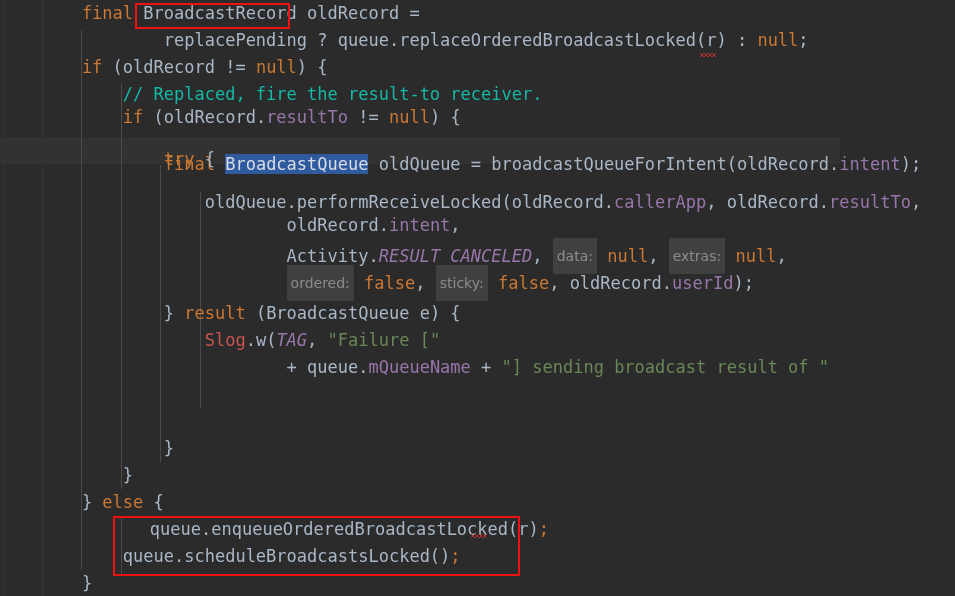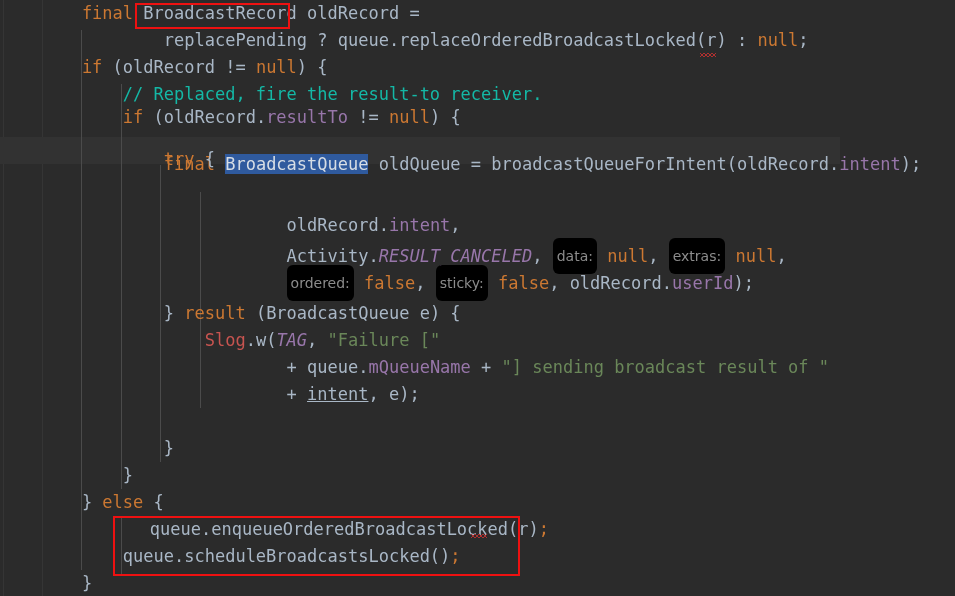--- a/index.html
+++ b/index.html
@@ -60,22 +60,22 @@
   .stat { color:#9876aa; font-style:italic; }
   .str  { color:#6a8759; }
   .cmt  { color:#14b8a6; }
   .err  { color:#c75450; }
   .lnk  { color:#a9b7c6; text-decoration:underline; text-decoration-color:#a9b7c6; }
   .sel  { background:#2f5a9e; color:#d6dde5; }
 
   
   .hint {
     color:#8c8c8c;
-    background:#000000;
-    border-radius:6px;
+    background:#404040;
+    border-radius:1px;
     padding:10px 4px;
     font-size:14px;
     font-family:"DejaVu Sans","Liberation Sans",sans-serif;
     position:relative;
     top:-1px;
   }
 
   
   .squig {
     position:absolute;
@@ -119,34 +119,34 @@
     <div class="ln" style="top:54px;text-align:right;"><span class="kw">        if</span><span class="id"> (oldRecord != </span><span class="kw">null</span><span class="id">) {</span></div>
 
     <div class="ln" style="top:81px;"><span class="cmt">            // Replaced, fire the result-to receiver.</span></div>
 
     <div class="ln" style="top:104px;"><span class="kw">            if</span><span class="id"> (oldRecord.</span><span class="fld">resultTo</span><span class="id"> != </span><span class="kw">null</span><span class="id">) {</span></div>
 
     <div class="ln" style="top:151px;"><span class="kw">                final</span><span class="id"> </span><span class="sel">BroadcastQueue</span><span class="id"> oldQueue = broadcastQueueForIntent(oldRecord.</span><span class="fld">intent</span><span class="id">);</span></div>
 
     <div class="ln" style="top:146px;"><span class="kw">                try</span><span class="id"> {</span></div>
 
+    <div class="ln" style="top:189px;"><span class="id">                    oldQueue.performReceiveLocked(oldRecord.</span><span class="fld">callerApp</span><span class="id">, oldRecord.</span><span class="fld">resultTo</span><span class="id">,</span></div>
 
     <div class="ln" style="top:212px;"><span class="id">                            oldRecord.</span><span class="fld">intent</span><span class="id">,</span></div>
 
     <div class="ln" style="top:243px;"><span class="id">                            Activity.</span><span class="stat">RESULT_CANCELED</span><span class="id">, </span><span class="hint">data:</span><span class="id"> </span><span class="kw">null</span><span class="id">, </span><span class="hint">extras:</span><span class="id"> </span><span class="kw">null</span><span class="id">,</span></div>
 
     <div class="ln" style="top:270px;"><span class="id">                            </span><span class="hint">ordered:</span><span class="id"> </span><span class="kw">false</span><span class="id">, </span><span class="hint">sticky:</span><span class="id"> </span><span class="kw">false</span><span class="id">, oldRecord.</span><span class="fld">userId</span><span class="id">);</span></div>
 
     <div class="ln" style="top:300px;"><span class="id">                } </span><span class="kw">result</span><span class="id"> (BroadcastQueue e) {</span></div>
 
     <div class="ln" style="top:327px;"><span class="id">                    </span><span class="err">Slog</span><span class="id">.w(</span><span class="stat">TAG</span><span class="id">, </span><span class="str">"Failure ["</span></div>
 
     <div class="ln" style="top:354px;"><span class="id">                            + queue.</span><span class="fld">mQueueName</span><span class="id"> + </span><span class="str">"] sending broadcast result of "</span></div>
 
-    <div class="ln" style="top:381px;"><span class="id">                            + </span><span class="lnk">intent</span><span class="id">, e);</span></div>
 
     <div class="ln" style="top:435px;"><span class="id">                }</span></div>
 
     <div class="ln" style="top:462px;"><span class="id">            }</span></div>
 
     <div class="ln" style="top:489px;"><span class="id">        } </span><span class="kw">else</span><span class="id"> {</span></div>
 
     <div class="ln" style="top:516px;padding-left:27px;"><span class="id">            queue.enqueueOrderedBroadcastLocked(r)</span><span class="kw">;</span></div>
 
     <div class="ln" style="top:543px;"><span class="id">            queue.scheduleBroadcastsLocked()</span><span class="kw">;</span></div>

